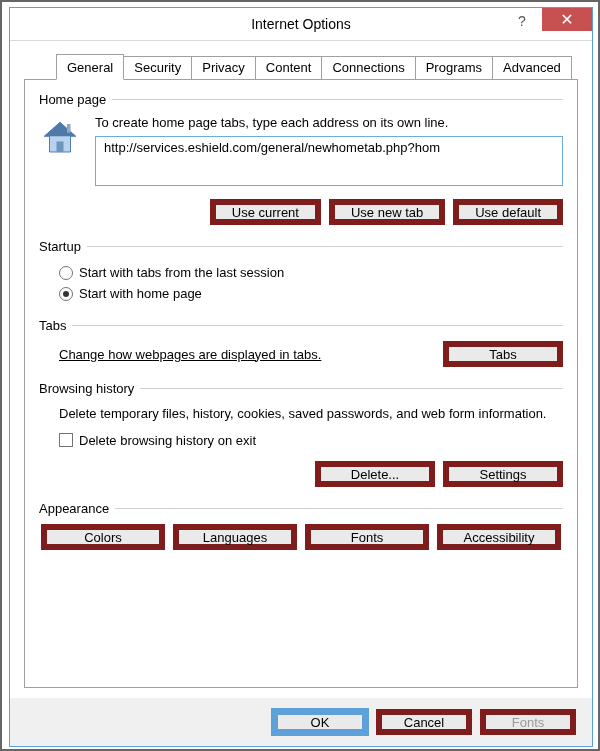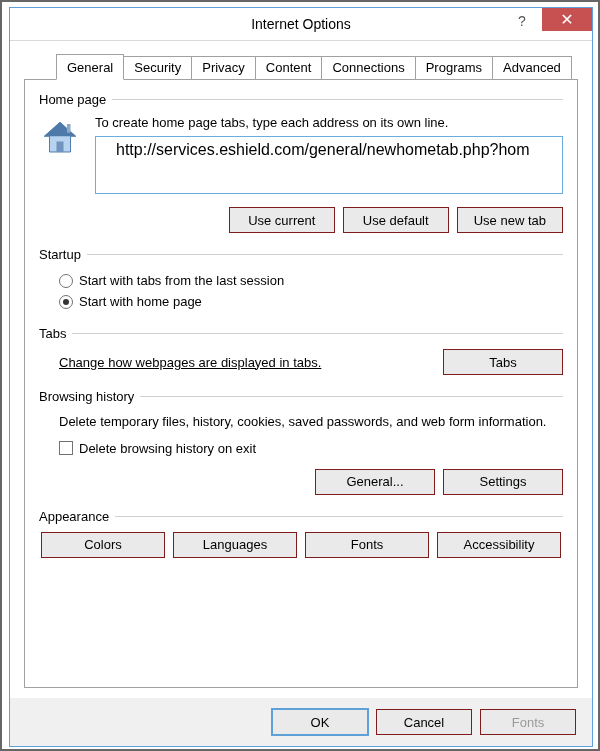--- a/index.html
+++ b/index.html
@@ -138,40 +138,40 @@
   }
   .homepage-right {
     flex: 1;
   }
   .homepage-desc {
     font-size: 13px;
     margin-bottom: 6px;
   }
   .url-box {
     width: 100%;
-    height: 58px;
+    height: 50px;
     border: 1px solid #6aaedf;
-    padding: 3px 20px;
-    font-size: 16px;
+    padding: 3px 8px;
+    font-size: 13px;
     font-family: inherit;
     resize: none;
     background: #fff;
     overflow-y: scroll;
     line-height: 1.3;
   }
   .btn-row {
     display: flex;
     justify-content: flex-end;
     gap: 8px;
     margin-top: 10px;
   }
   .btn {
     min-width: 106px;
     height: 26px;
-    border: 1px solid #7f1d1d;
+    border: 6px solid #7f1d1d;
     background: #eaeaea;
     font-size: 13px;
     font-family: inherit;
     padding: 0 16px;
     cursor: pointer;
   }
   .btn.wide { min-width: 120px; }
   .radio-row, .check-row {
     display: flex;
     align-items: center;
@@ -300,22 +300,22 @@
               <rect x="32" y="8" width="4" height="10" fill="#8aa9c9"></rect>
             </svg>
           </div>
           <div class="homepage-right">
             <div class="homepage-desc">To create home page tabs, type each address on its own line.</div>
             <textarea class="url-box" style="">http://services.eshield.com/general/newhometab.php?hom</textarea>
           </div>
         </div>
         <div class="btn-row">
           <button class="btn">Use current</button>
+          <button class="btn">Use new tab</button>
           <button class="btn">Use default</button>
-          <button class="btn">Use new tab</button>
         </div>
       </div>
 
       <div class="group">
         <div class="group-header">
           <span class="group-title">Startup</span>
           <span class="group-rule"></span>
         </div>
         <div class="radio-row">
           <span class="radio"></span>
@@ -342,21 +342,21 @@
         <div class="group-header">
           <span class="group-title">Browsing history</span>
           <span class="group-rule"></span>
         </div>
         <div class="history-text">Delete temporary files, history, cookies, saved passwords, and web form information.</div>
         <div class="check-row">
           <span class="checkbox"></span>
           <span>Delete browsing history on exit</span>
         </div>
         <div class="btn-row">
-          <button class="btn wide">General...</button>
+          <button class="btn wide">Delete...</button>
           <button class="btn wide">Settings</button>
         </div>
       </div>
 
       <div class="group" style="margin-bottom:9px">
         <div class="group-header">
           <span class="group-title">Appearance</span>
           <span class="group-rule"></span>
         </div>
         <div class="appearance-row">

